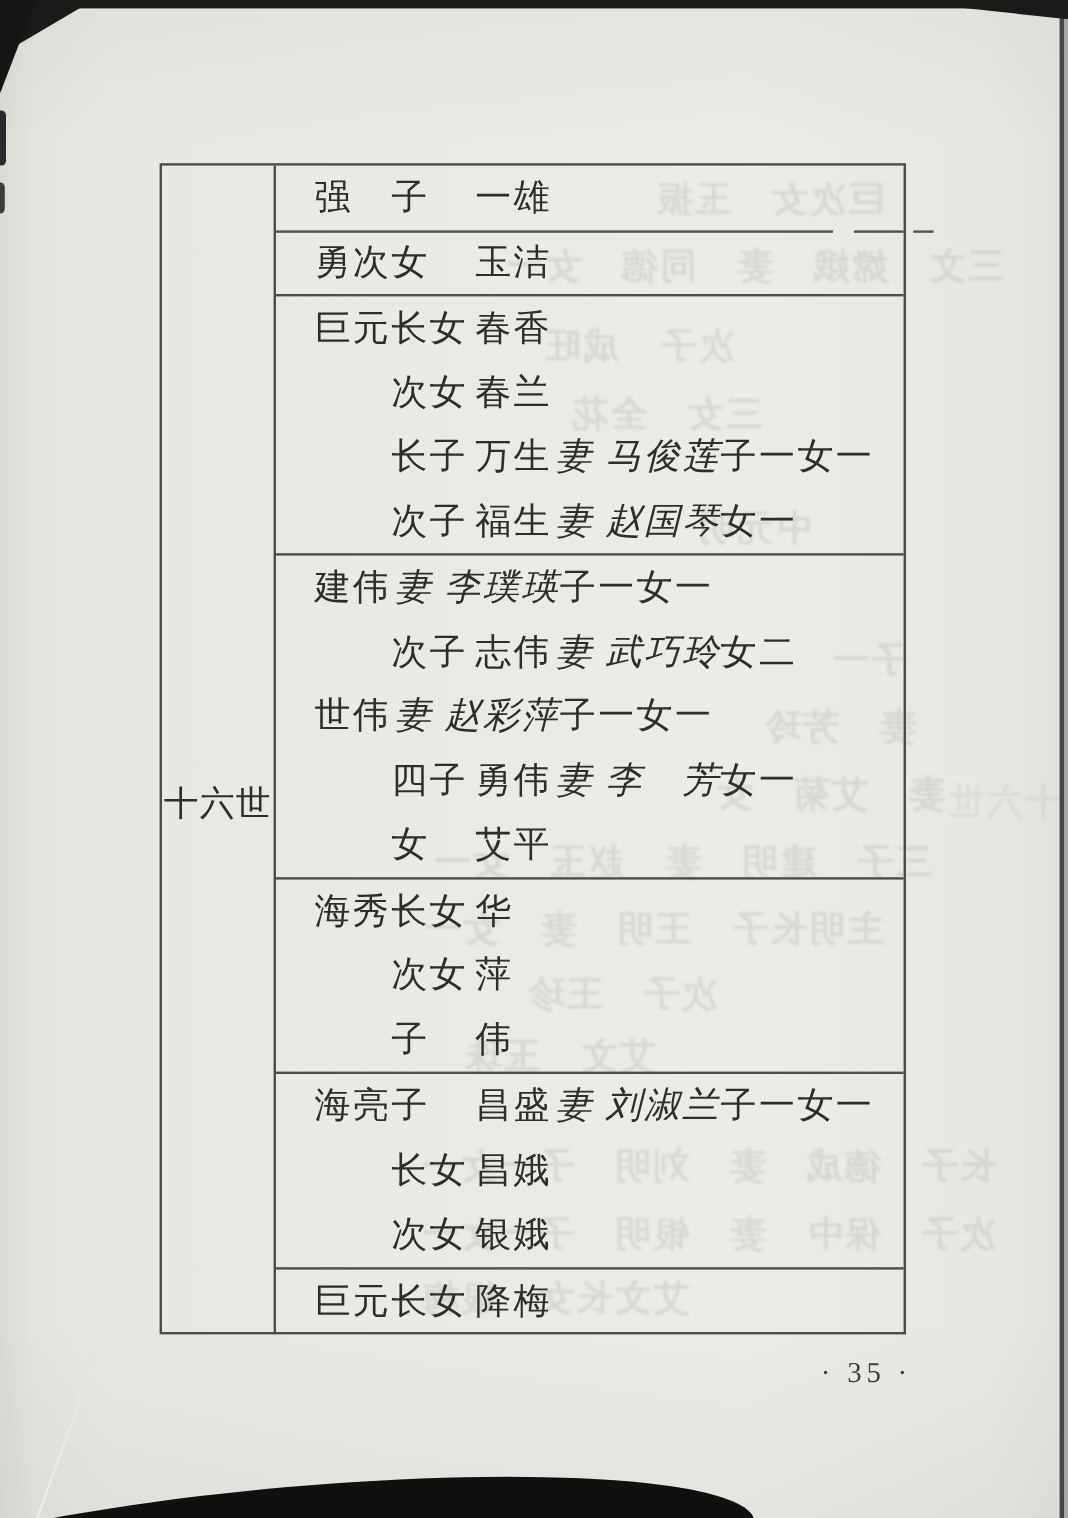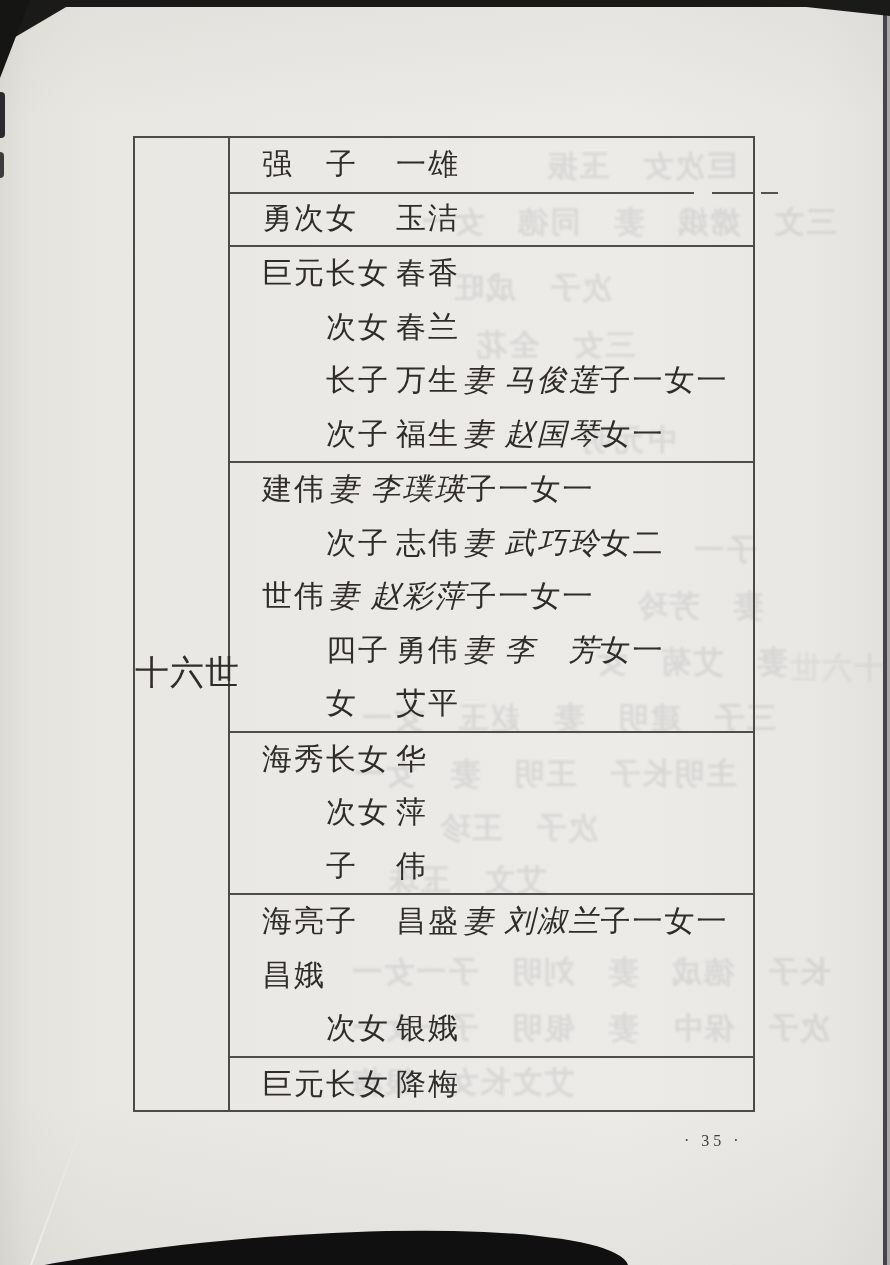--- a/index.html
+++ b/index.html
@@ -50,21 +50,21 @@
 
   
   .gtable{
     position:absolute;left:133px;top:136px;width:622px;height:976px;
     box-sizing:border-box;border:2px solid #4c4b47;
     display:flex;z-index:2;
   }
   .gen-col{width:93px;flex-shrink:0;border-right:2px solid #4c4b47;position:relative;}
   .gen-label{
     position:absolute;top:512px;left:0;width:100%;text-align:center;
-    font-size:34px;letter-spacing:1px;color:#2f2d2a;font-weight:500;white-space:nowrap;
+    font-size:29px;letter-spacing:1px;color:#2f2d2a;font-weight:500;white-space:nowrap;
   }
   .rows-col{flex:1;position:relative;}
   .sec{border-top:2px solid #504e4a;}
   .sec.first,.sec.no-border{border-top:none;}
   .divider-gapped{
     position:absolute;top:54px;left:0;right:0;height:2px;z-index:3;
     background:linear-gradient(90deg,#504e4a 0px,#504e4a 464px,rgba(0,0,0,0) 464px,rgba(0,0,0,0) 482px,#504e4a 482px,#504e4a 100%);
   }
   .divider-stub{position:absolute;top:54px;right:-25px;width:17px;height:2px;background:#55534f;z-index:3;}
 
@@ -73,21 +73,21 @@
     font-size:30px;letter-spacing:2px;color:#2f2d2a;white-space:pre;font-weight:500;
   }
   .lbl{width:134px;flex-shrink:0;}
   .nm{width:67px;flex-shrink:0;}
   .sp{min-width:137px;flex-shrink:0;font-style:italic;}
   .ch{flex-shrink:0;}
 
   
   .page-number{
     position:absolute;left:684px;top:1132px;z-index:2;
-    font-size:16px;color:#403e3a;letter-spacing:4px;white-space:pre;
+    font-size:24px;color:#403e3a;letter-spacing:4px;white-space:pre;
   }
 </style>
 </head>
 <body>
 
 <div class="scan">
 
   <div class="band-top"></div>
   <div class="wedge-tl"></div>
   <div class="wedge-tl2"></div>
@@ -222,20 +222,21 @@
       </div>
 
       <div class="sec">
         <div class="row">
           <span class="lbl">海亮子</span>
           <span class="nm">昌盛</span>
           <span class="sp">妻 刘淑兰</span>
           <span class="ch">子一女一</span>
         </div>
         <div class="row">
+          <span class="lbl">　　长女</span>
           <span class="nm">昌娥</span>
           <span class="sp"></span>
           <span class="ch"></span>
         </div>
         <div class="row">
           <span class="lbl">　　次女</span>
           <span class="nm">银娥</span>
           <span class="sp"></span>
           <span class="ch"></span>
         </div>

